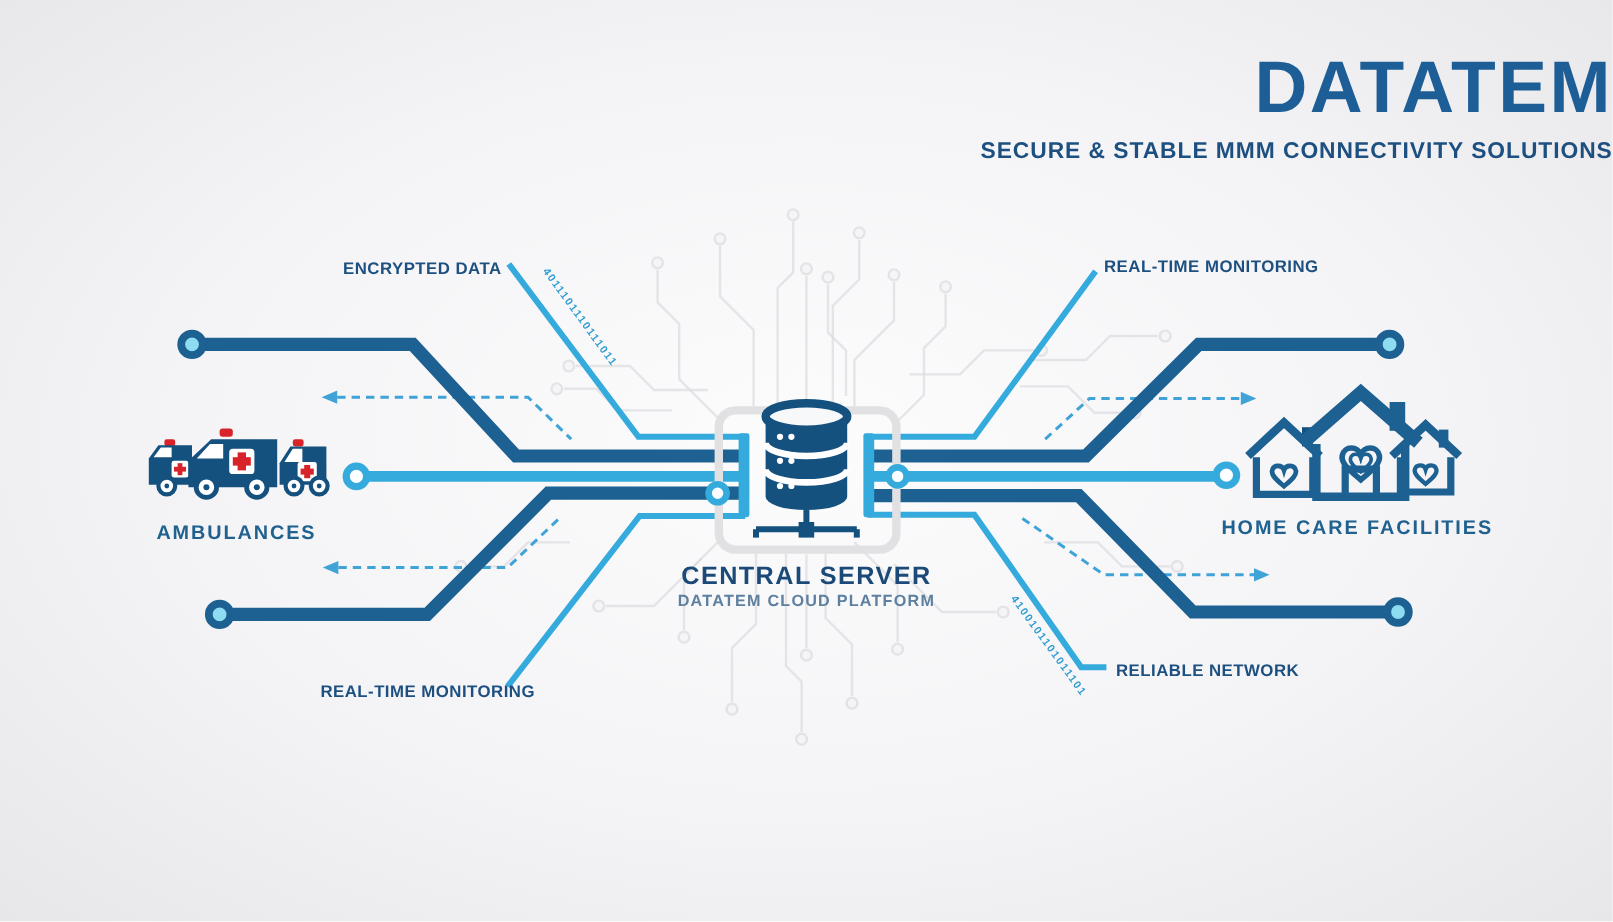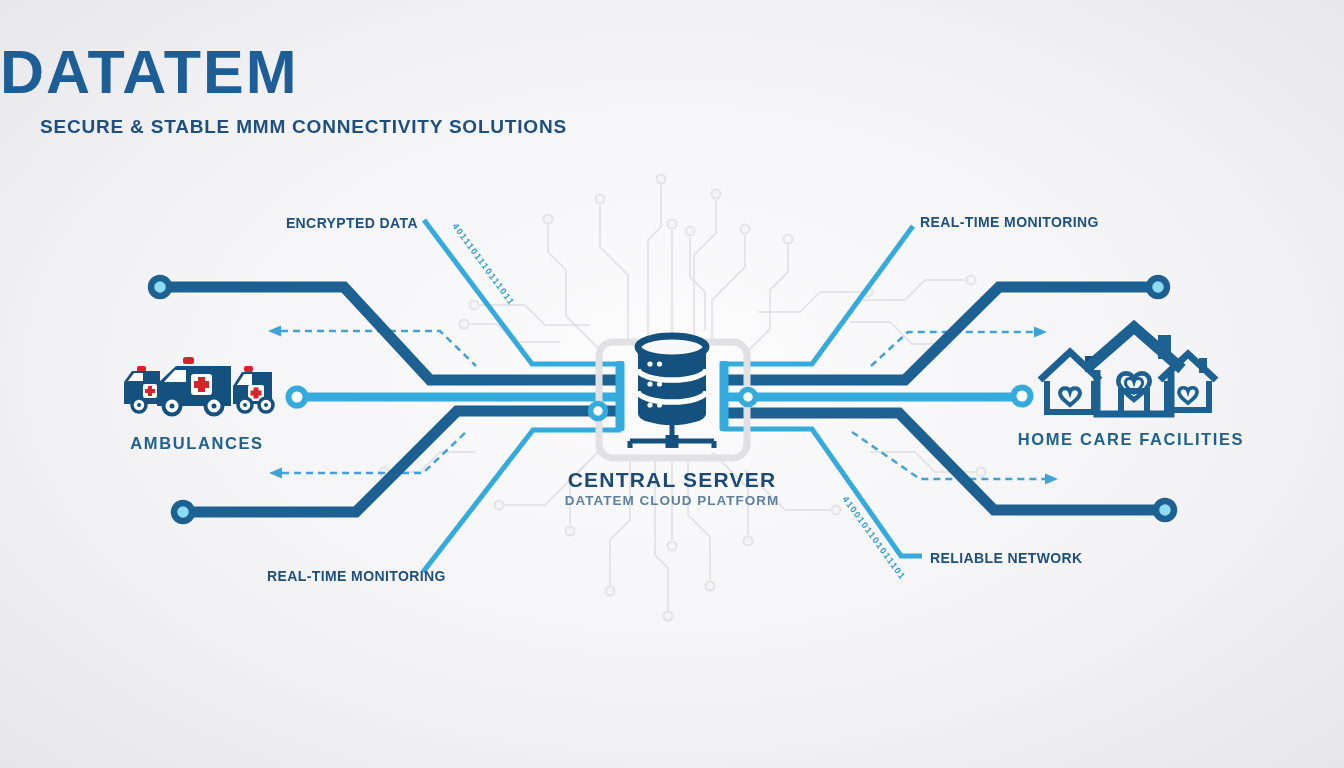--- a/index.html
+++ b/index.html
@@ -12,21 +12,21 @@
     --label-blue:#1d5080;
     --bin-blue:#2e9cd2;
   }
   html,body{margin:0;padding:0;}
   .stage{
     position:relative;width:1344px;height:768px;overflow:hidden;
     background:radial-gradient(ellipse at 50% 48%, #fcfcfd 0%, #f4f4f6 55%, #e7e7ea 100%);
     font-family:"Liberation Sans", sans-serif;
   }
   .stage svg{position:absolute;left:0;top:0;}
-  .header{position:absolute;top:42px;left:0;width:100%;text-align:left;z-index:3;}
+  .header{position:absolute;top:42px;left:0;width:100%;text-align:right;z-index:3;}
   .title{font-size:61px;line-height:1;font-weight:800;color:var(--title-blue);letter-spacing:2px;}
   .subtitle{margin-top:13px;font-size:19px;font-weight:700;color:var(--label-blue);letter-spacing:0.8px;padding-left:40px;}
 
   .cc{stroke:#d8d8dd;stroke-width:2;fill:none;opacity:.62;}
   .ccn{fill:#f4f4f6;stroke:#d8d8dd;stroke-width:2;opacity:.62;}
 
   .ln-dark{stroke:var(--dark-blue);stroke-width:11;fill:none;stroke-linejoin:miter;}
   .ln-cyan{stroke:var(--cyan);stroke-width:9;fill:none;stroke-linejoin:miter;}
   .ln-thin{stroke:var(--cyan);stroke-width:5;fill:none;stroke-linejoin:miter;}
   .ln-dash{stroke:var(--dash-blue);stroke-width:2.5;fill:none;stroke-dasharray:7 5;}

